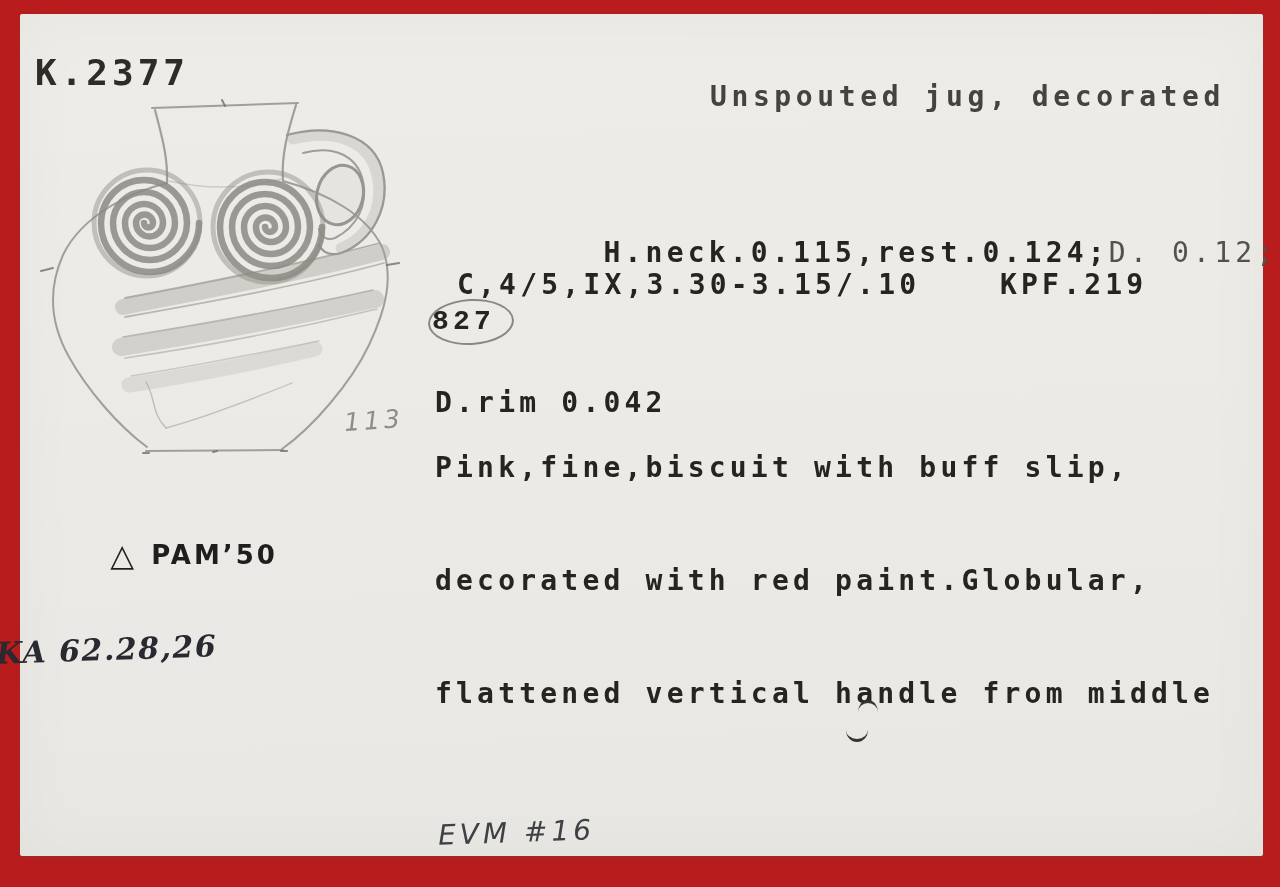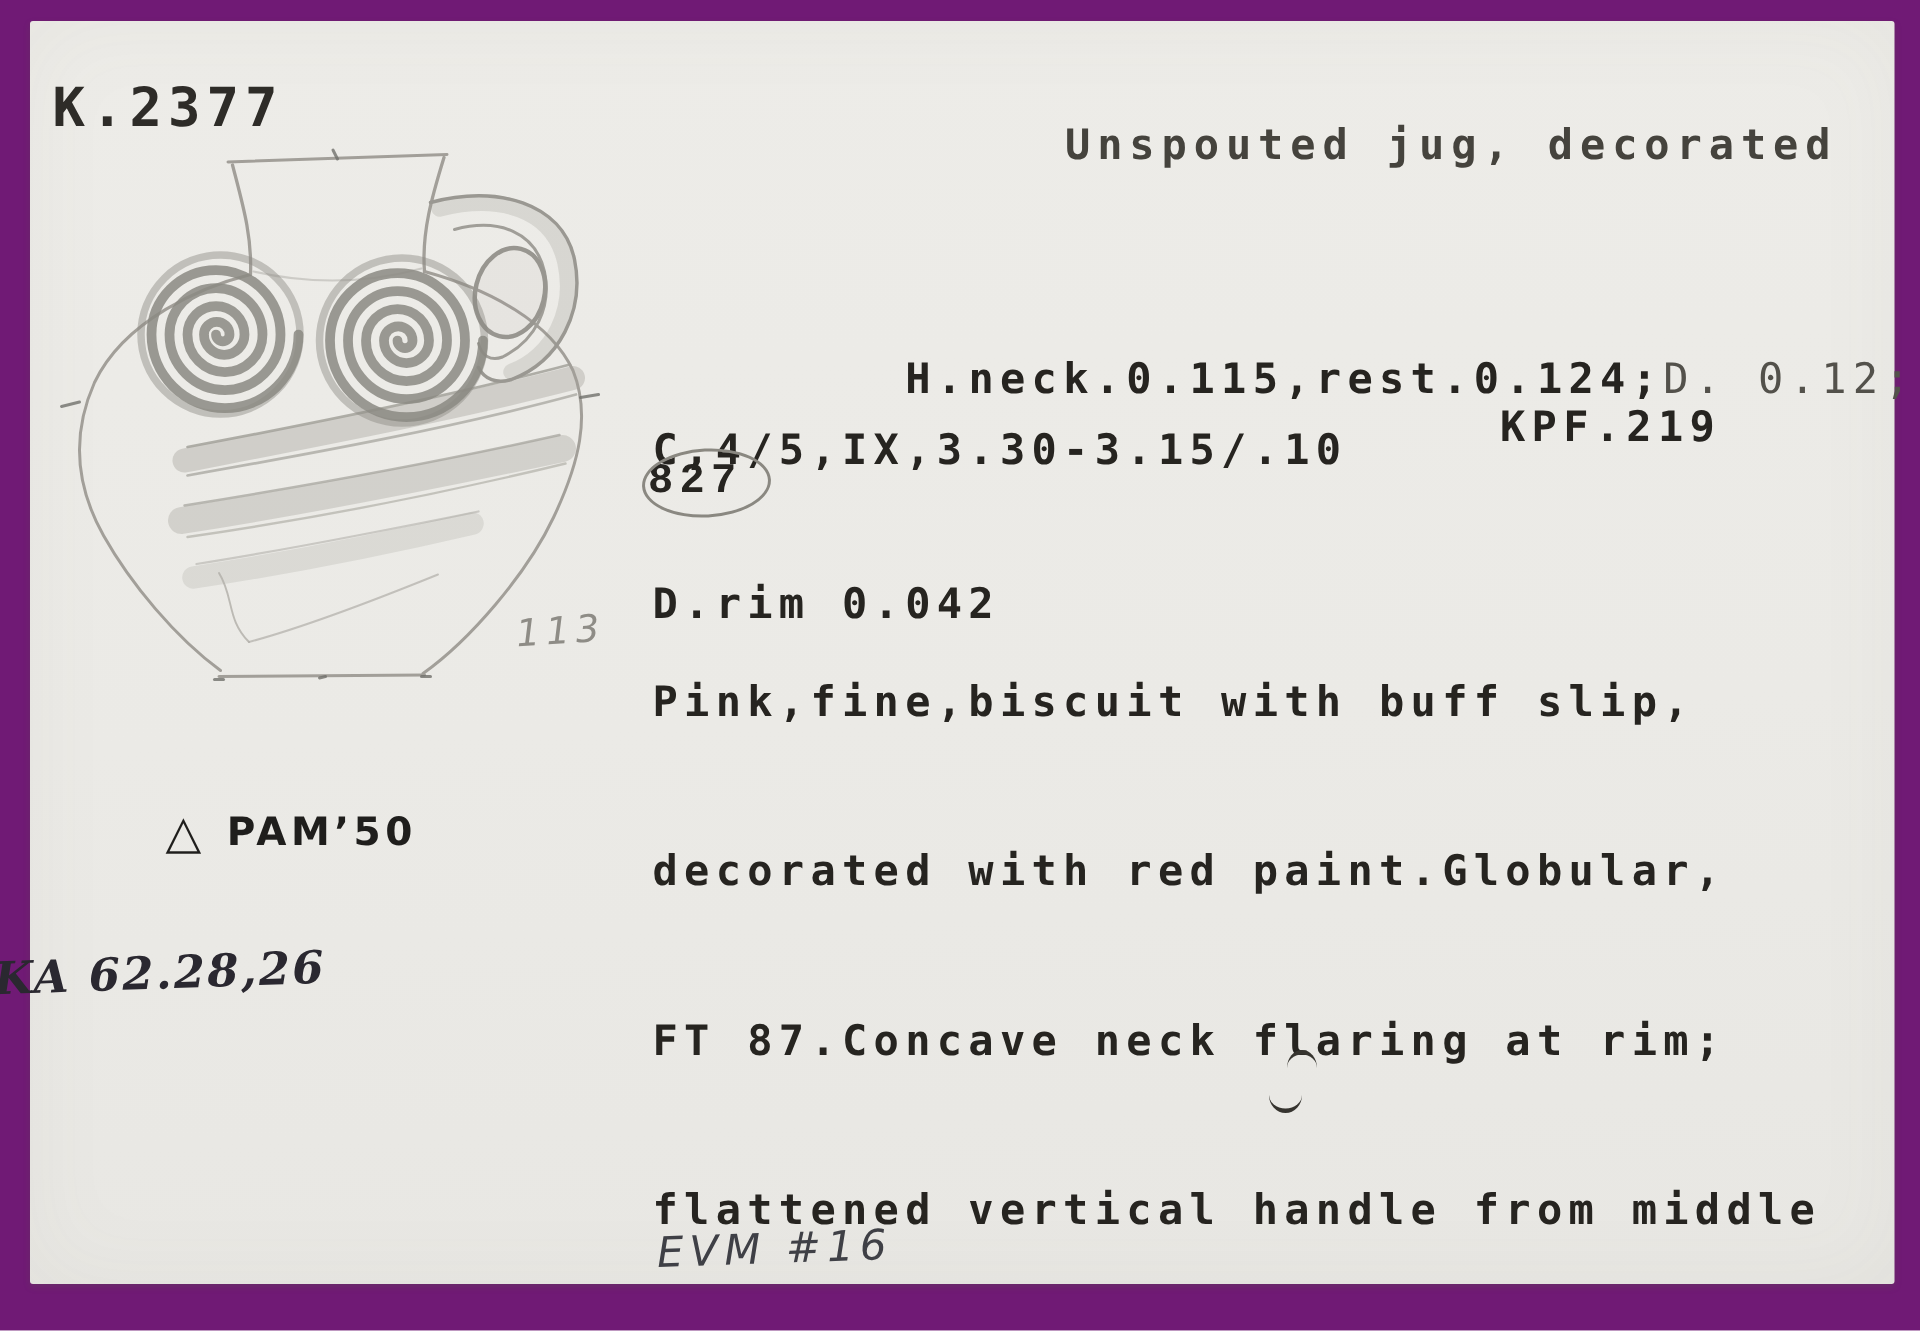--- a/index.html
+++ b/index.html
@@ -1,16 +1,16 @@
 <!DOCTYPE html>
 <html><head>
 <meta charset="utf-8">
 <style>
   html,body{margin:0;padding:0;background:#fdfdfd;}
-  .scan{position:relative;width:1280px;height:887px;background:#701a75;overflow:hidden;
+  .scan{position:relative;width:1280px;height:887px;background:#b91c1c;overflow:hidden;
         font-family:"DejaVu Sans Mono",monospace;}
   .card{position:absolute;left:20px;top:14px;width:1243px;height:842px;border-radius:2px;
         background:linear-gradient(178deg,#edece8 0%,#ebeae6 55%,#e8e7e3 100%);
         box-shadow:0 2px 4px rgba(90,85,75,.28), inset 0 0 60px rgba(120,114,102,.05);}
   .abs{position:absolute;}
   .type{font-weight:bold;font-size:28px;letter-spacing:4.2px;color:#262420;white-space:pre;line-height:37.6px;}
   .type .light, .type.light{font-weight:normal;color:#53514b;}
   .catalog{font-weight:bold;font-size:36px;letter-spacing:4px;color:#2e2c28;white-space:pre;}
   .title{font-weight:bold;font-size:28px;letter-spacing:4.6px;color:#45433d;white-space:pre;margin-top:32px;}
   .ellipse{width:82px;height:42px;border:2.5px solid #8a8881;border-radius:50%;transform:rotate(-3deg);}
@@ -84,32 +84,31 @@
       </g>
     </svg>
 
     <div class="abs type" style="left:415px;top:107px;">
       <div>
         <span>H.neck.0.115,rest.0.124;</span><span class="light">D. 0.12;</span>
       </div>
       <div>D.rim 0.042</div>
     </div>
 
-    <div class="abs type" style="left:415px;top:252px;margin-top:15px;">C,4/5,IX,3.30-3.15/.10</div>
+    <div class="abs type" style="left:437px;top:252px;">C,4/5,IX,3.30-3.15/.10</div>
     <div class="abs type" style="left:980px;top:252px;">KPF.219</div>
 
     <div class="abs type" style="left:412px;top:289px;font-family:Liberation Mono, monospace;">827</div>
     <div class="abs ellipse" style="left:408px;top:285px;"></div>
 
     <div class="abs hand-pencil" style="left:324px;top:392px;">113</div>
 
     <div class="abs type" style="left:415px;top:360px;">
       <div>Pink,fine,biscuit with buff slip,</div>
       <div>decorated with red paint.Globular,</div>
-      <div>FT 87.Concave neck flaring at rim;</div>
       <div>flattened vertical handle from middle</div>
       
       
       
       
       
       
     </div>
 
     <div class="abs tie-top" style="left:838px;top:686px;"></div>

